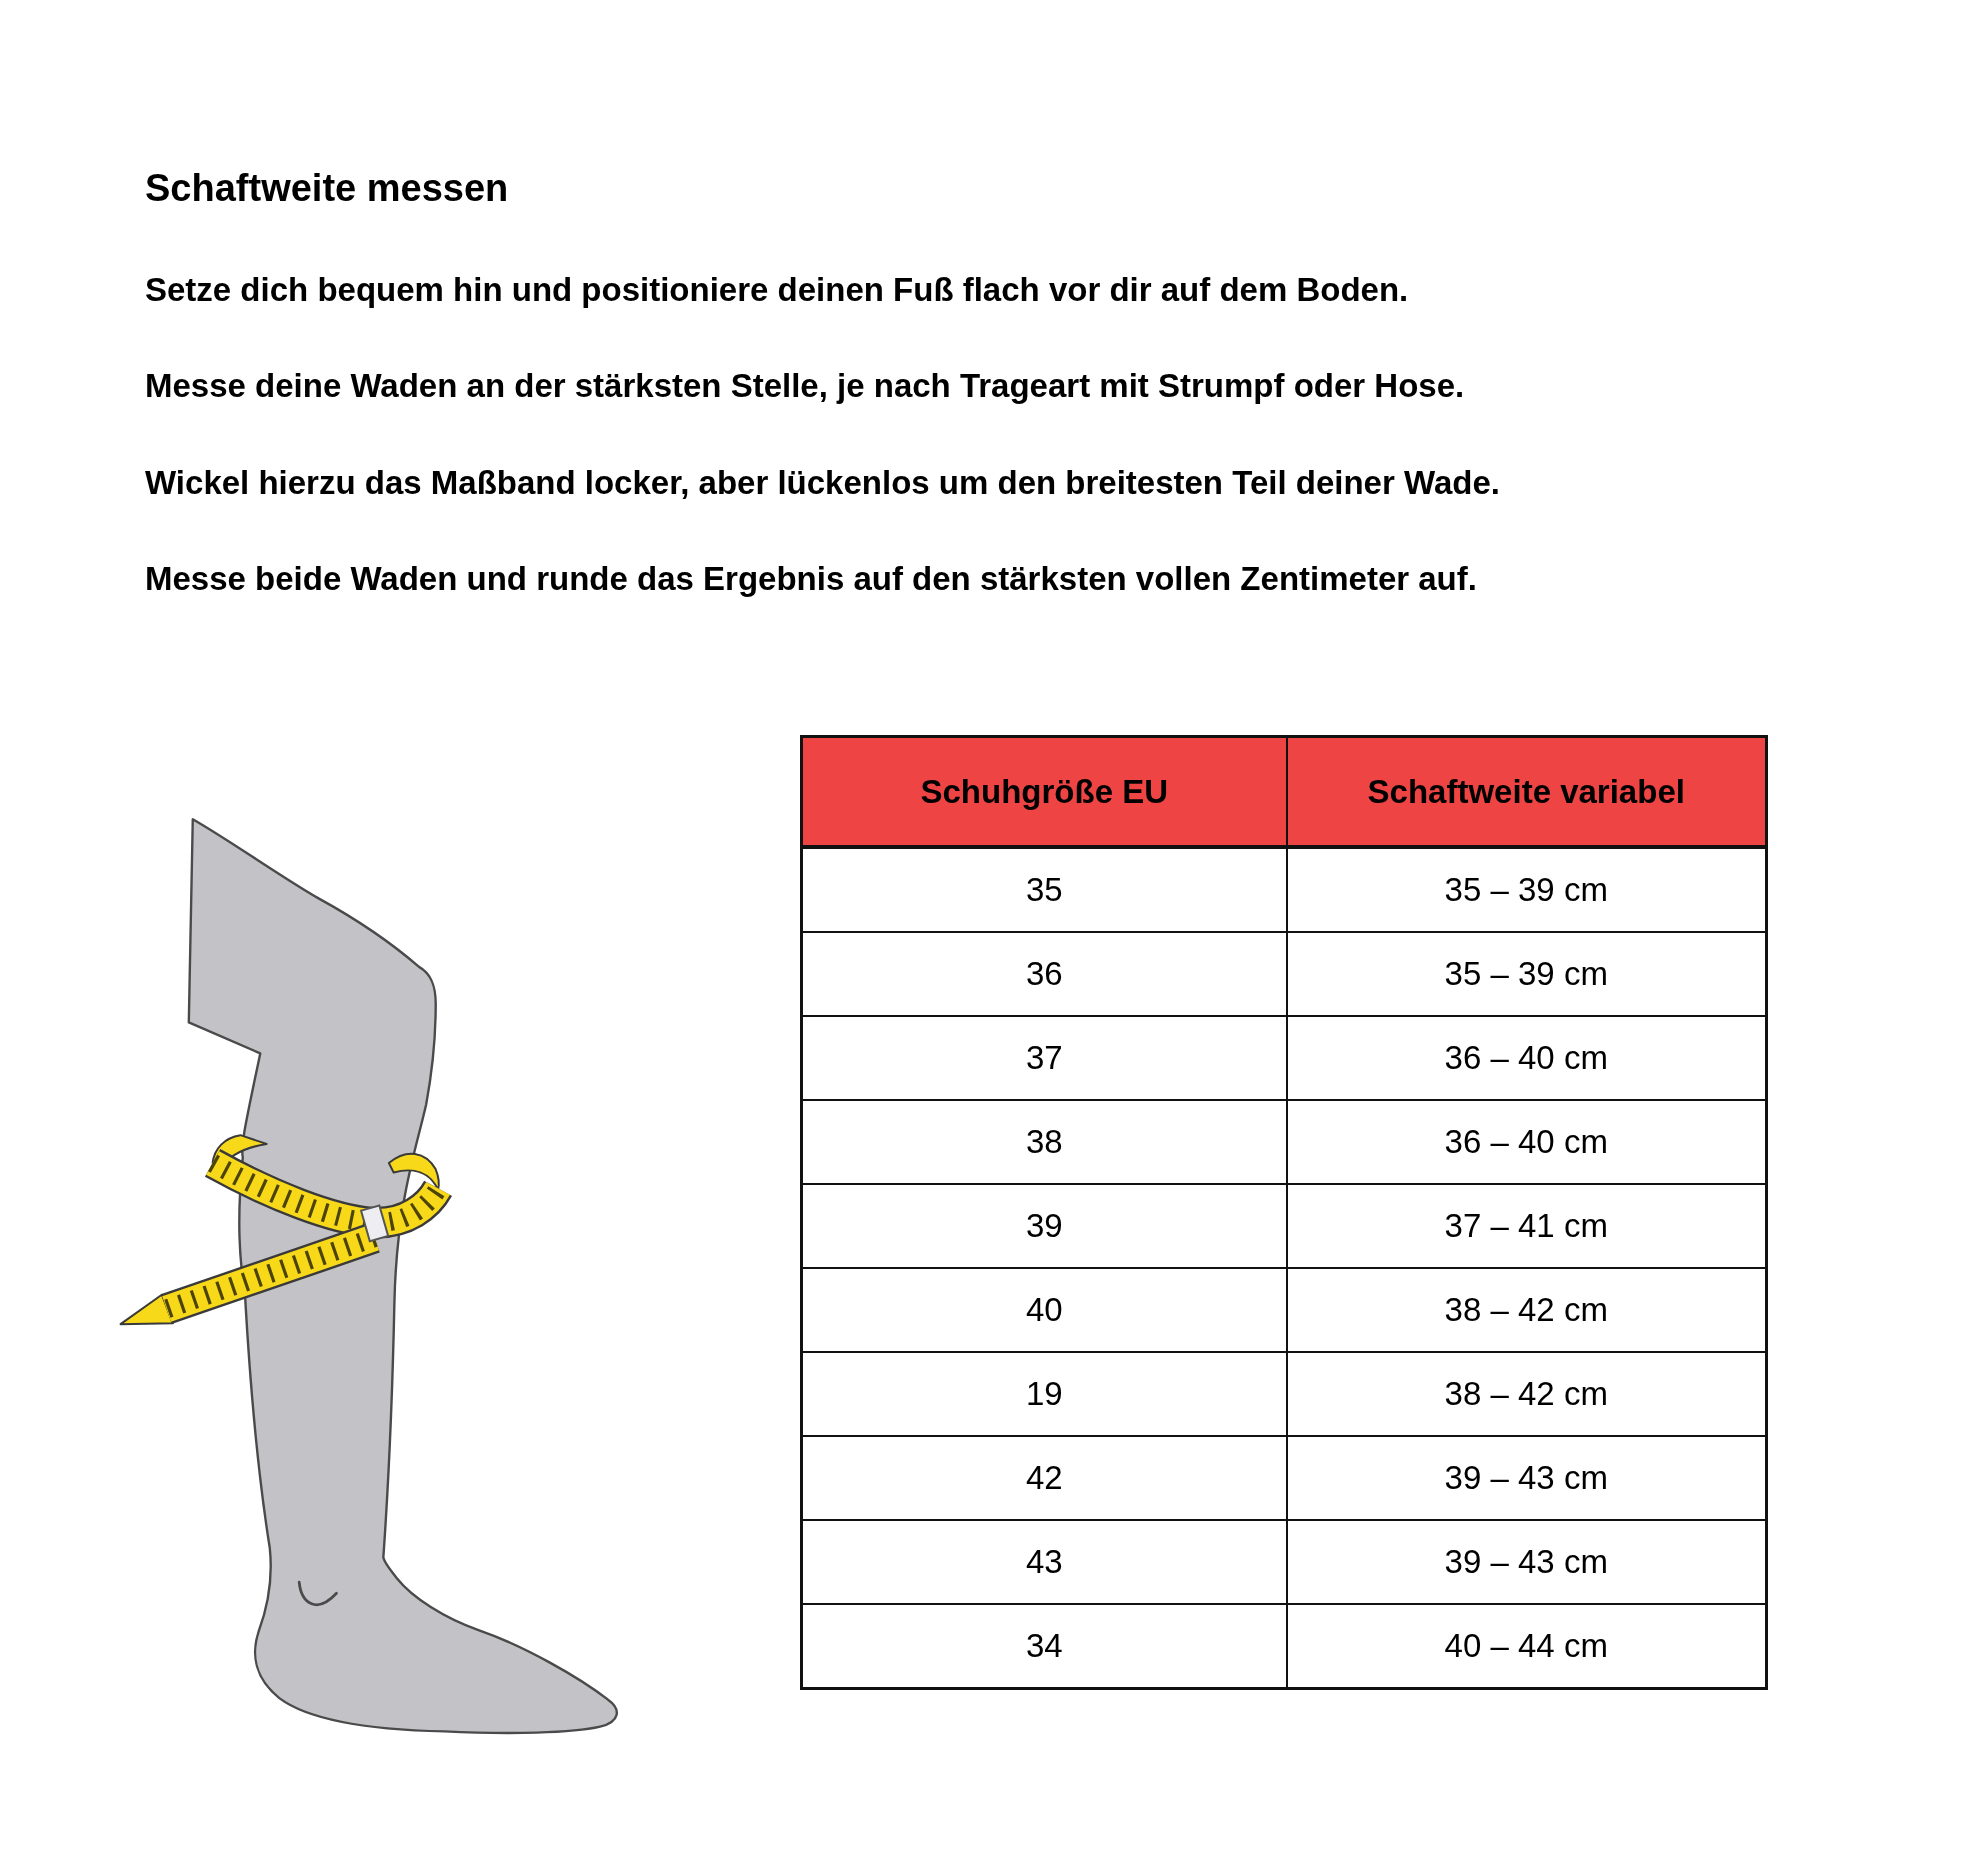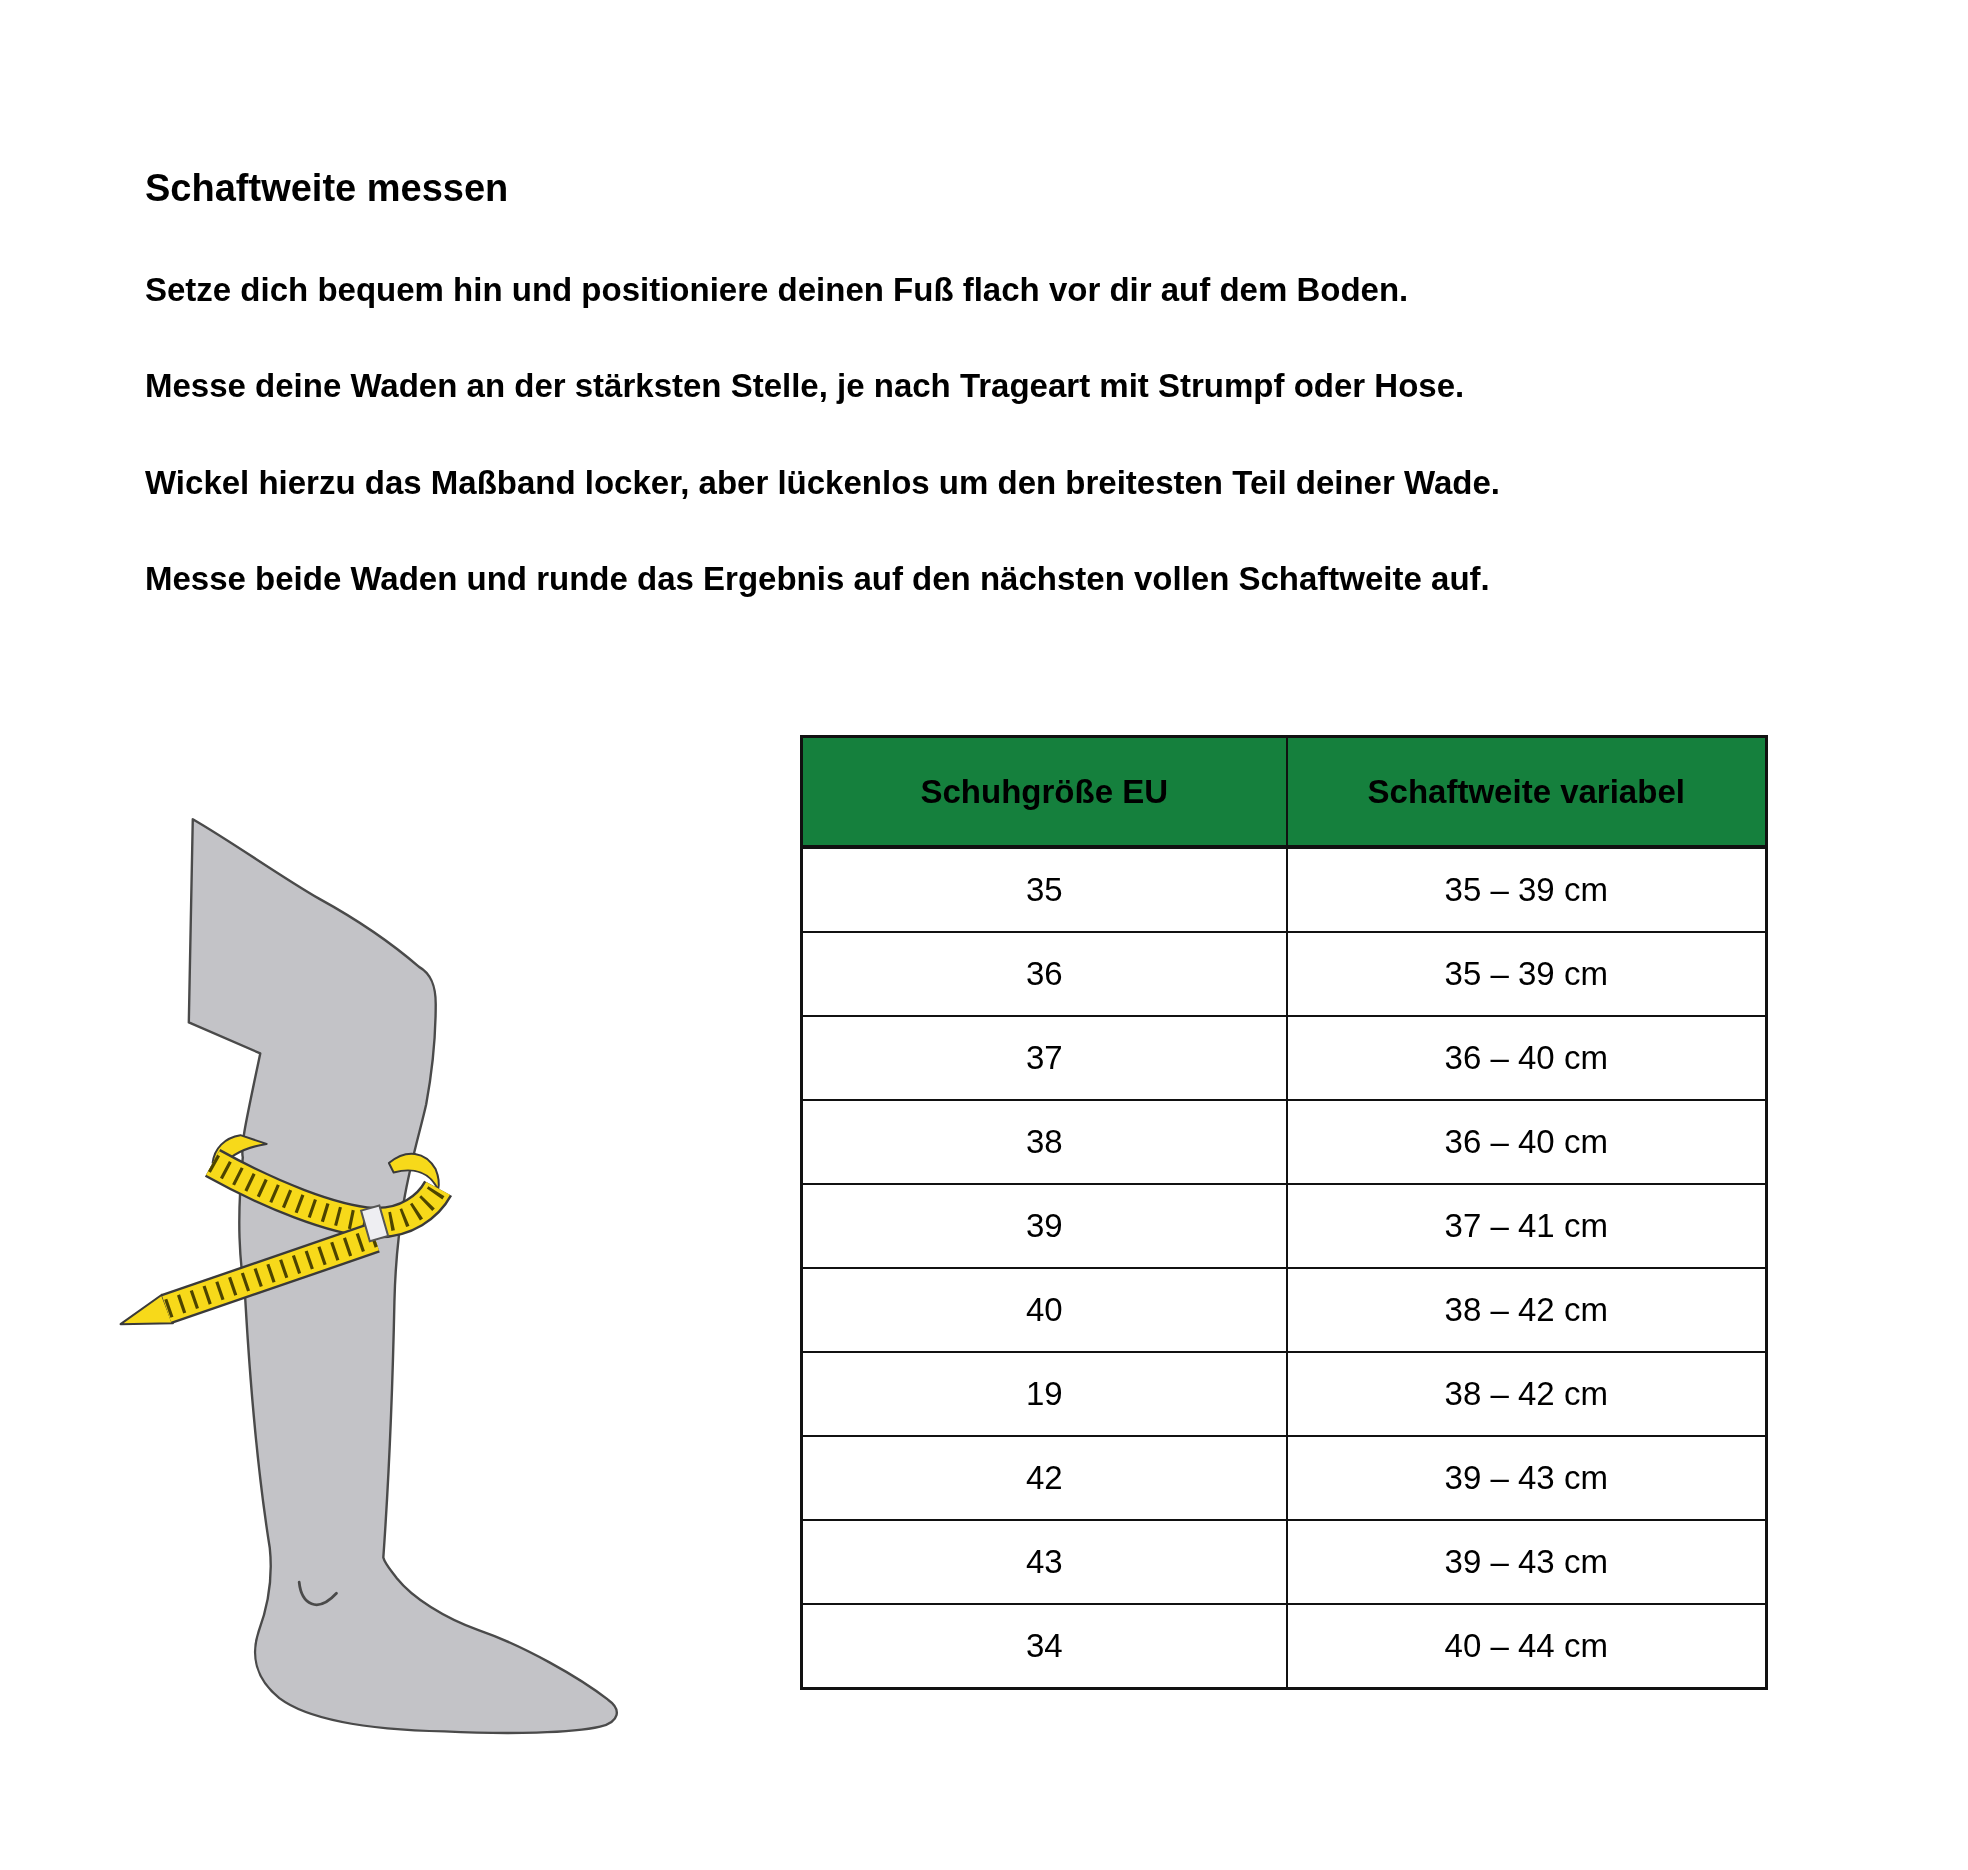--- a/index.html
+++ b/index.html
@@ -59,40 +59,40 @@
   .size-table td {
     border: 2.4px solid #111111;
     text-align: center;
     vertical-align: middle;
     padding: 0;
     font-size: 33px;
     overflow: hidden;
   }
   .size-table thead th {
     height: 107px;
-    background: #15803d;
+    background: #ef4444;
     font-weight: 700;
     border-bottom-width: 4px;
   }
   .size-table tbody td {
     height: 82px;
     font-weight: 400;
   }
 </style>
 </head>
 <body>
 
 <div class="page">
 
   <div class="title">Schaftweite messen</div>
 
   <div class="para para-0">Setze dich bequem hin und positioniere deinen Fuß flach vor dir auf dem Boden.</div>
   <div class="para para-2">Wickel hierzu das Maßband locker, aber lückenlos um den breitesten Teil deiner Wade.</div>
   <div class="para para-1">Messe deine Waden an der stärksten Stelle, je nach Trageart mit Strumpf oder Hose.</div>
-  <div class="para para-3">Messe beide Waden und runde das Ergebnis auf den nächsten vollen Schaftweite auf.</div>
+  <div class="para para-3">Messe beide Waden und runde das Ergebnis auf den stärksten vollen Zentimeter auf.</div>
 
   <svg class="illustration" viewBox="0 0 660 1190" xmlns="http://www.w3.org/2000/svg" aria-hidden="true">
 
     <path d="M103,19
          L98,275
          L188,314
          C170,400 163,430 166,445
          C158,525 162,575 169,622
          C176,745 188,862 200,937
          C204,975 197,1012 186,1042

